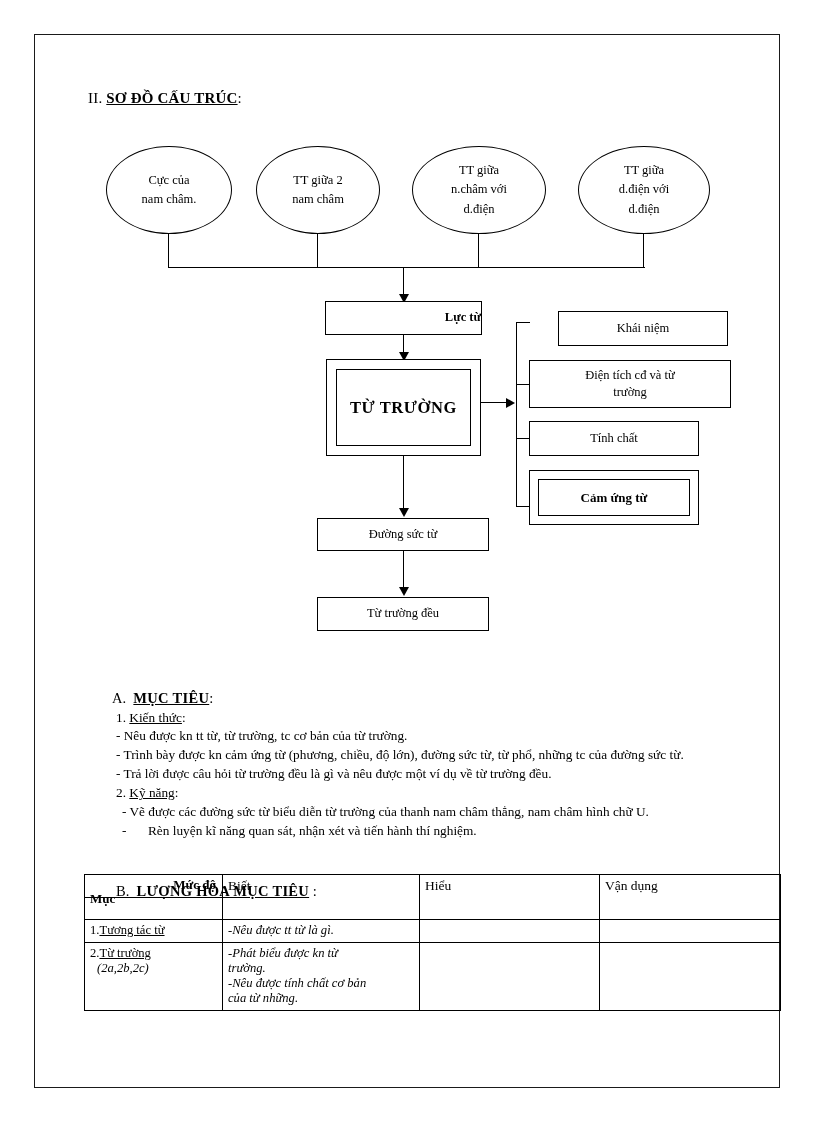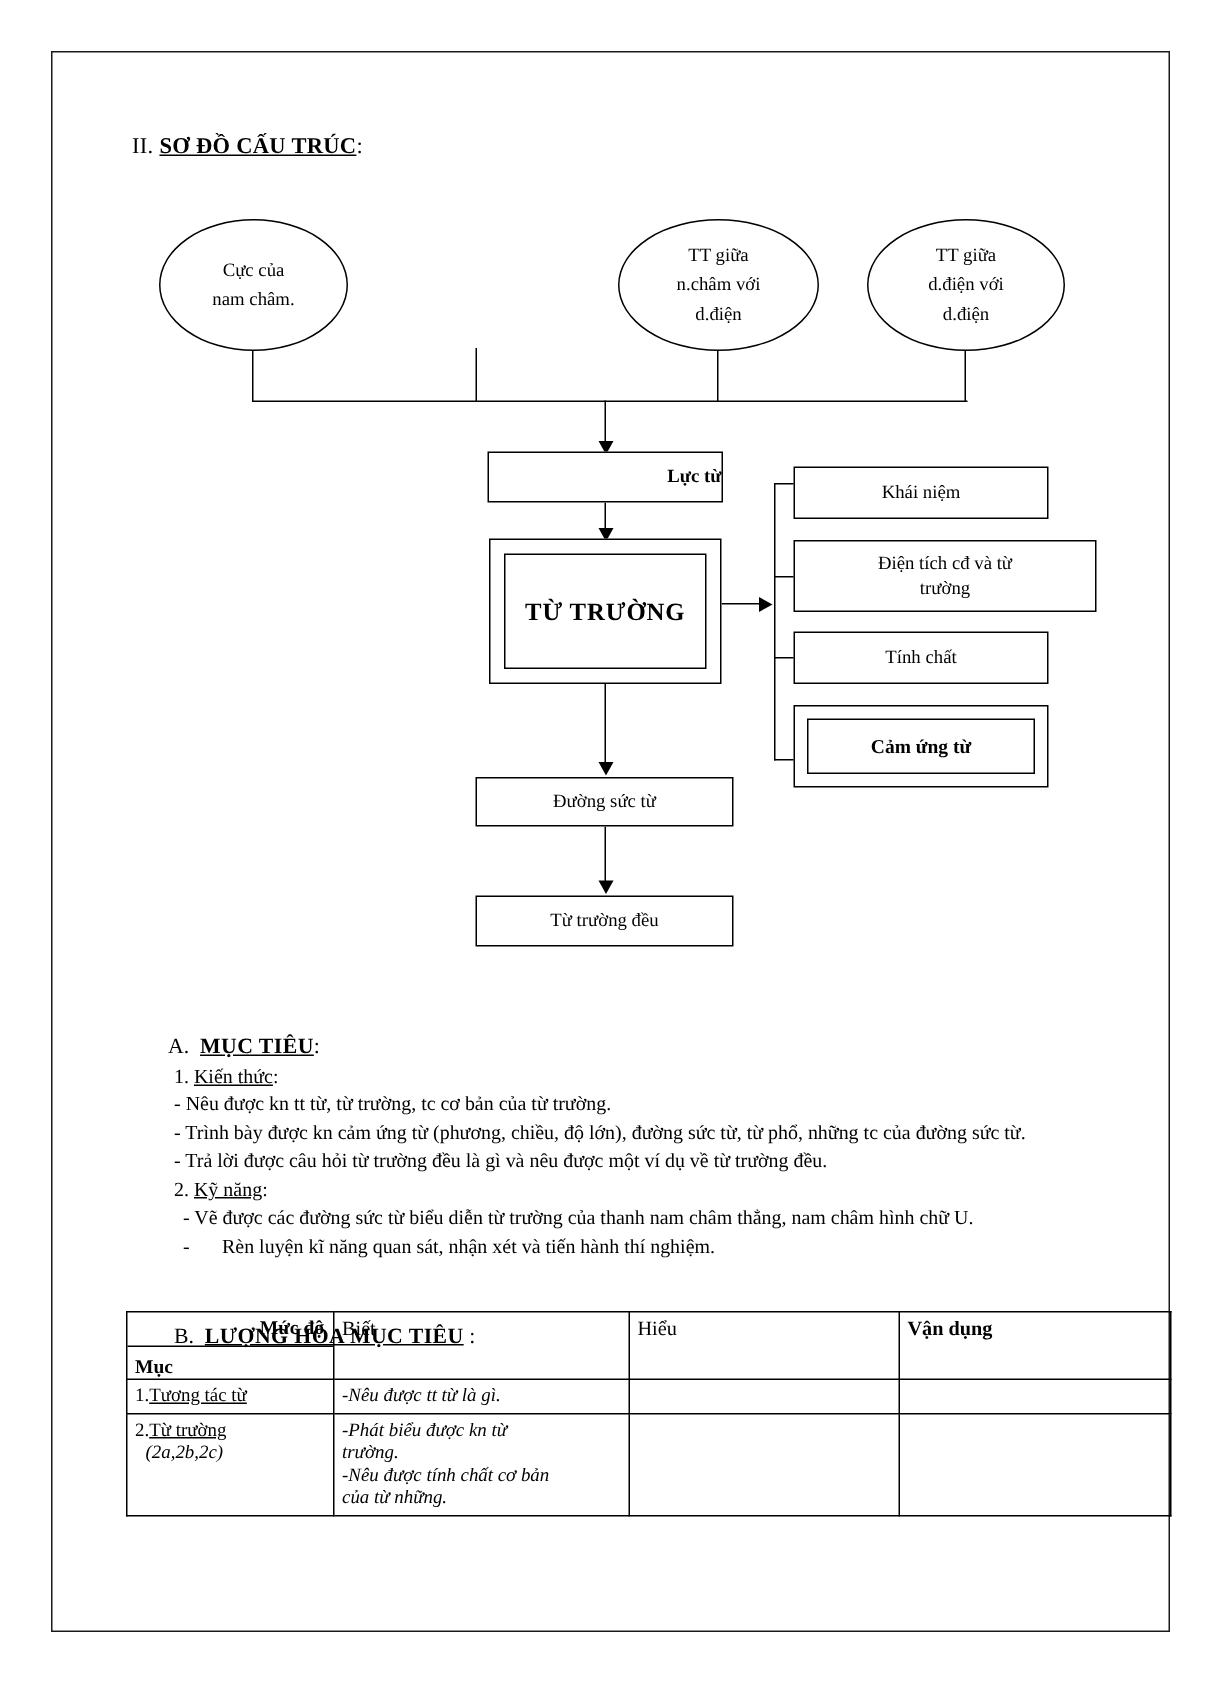--- a/index.html
+++ b/index.html
@@ -138,29 +138,29 @@
   }
   #lookup-table td, #lookup-table th {
     border: 1.2px solid #000;
     vertical-align: top;
     padding: 3px 5px 4px 5px;
     font-weight: normal;
   }
   #lookup-table .c0 { width: 137px; }
   #lookup-table .c1 { width: 186px; }
   #lookup-table .c2 { width: 169px; }
-  #lookup-table .c3 { width: 170px; font-weight: bold; }
+  #lookup-table .c3 { width: 170px; }
 
   .split-head { position: relative; height: 44px; padding: 0 !important; }
   .split-head .muc-do {
     position: absolute; right: 6px; top: 2px;
     font-weight: 700; font-size: 13px;
   }
   .split-head .muc {
-    position: absolute; left: 5px; bottom: 0;
+    position: absolute; left: 5px; bottom: 12px;
     font-weight: 700; font-size: 13px;
   }
   .split-head .divider {
     position: absolute; left: 0; right: 0; top: 22px;
     height: 1.2px; background: #000;
   }
   .head-center {
     font-weight: 700;
     font-size: 13.5px;
     vertical-align: top !important;
@@ -180,20 +180,24 @@
   <span class="ul">SƠ ĐỒ CẤU TRÚC</span><span>:</span>
 </div>
 
 <div id="diagram">
 
   <div class="abs ellipse" style="left:106px; top:146px; width:126px; height:88px;">
     <span>Cực của</span>
     <span>nam  châm.</span>
   </div>
 
+  <div class="abs ellipse" style="left:256px; top:146px; width:124px; height:88px;">
+    <span>TT giữa 2</span>
+    <span>nam  châm</span>
+  </div>
 
   <div class="abs ellipse" style="left:412px; top:146px; width:134px; height:88px;">
     <span>TT giữa</span>
     <span>n.châm với</span>
     <span>d.điện</span>
   </div>
 
   <div class="abs ellipse" style="left:578px; top:146px; width:132px; height:88px;">
     <span>TT giữa</span>
     <span>d.điện với</span>
@@ -240,21 +244,21 @@
   <div class="abs hline" style="left:481px; top:402px; width:26px;"></div>
   <div class="abs arrow-right" style="left:506px; top:398px;"></div>
 
   <div class="abs vline" style="left:516px; top:322px; height:185px;"></div>
 
   <div class="abs hline" style="left:516px; top:322px; width:14px;"></div>
   <div class="abs hline" style="left:516px; top:384px; width:14px;"></div>
   <div class="abs hline" style="left:516px; top:438px; width:14px;"></div>
   <div class="abs hline" style="left:516px; top:506px; width:14px;"></div>
 
-  <div class="abs flowbox" style="left:529px; top:311px; width:170px; height:35px;">
+  <div class="abs flowbox" style="left:558px; top:311px; width:170px; height:35px;">
     <span>Khái niệm</span>
   </div>
 
   <div class="abs flowbox" style="left:529px; top:360px; width:202px; height:48px; flex-direction:column;">
     <span>Điện tích cđ và từ</span>
     <span>trường</span>
   </div>
 
   <div class="abs dblbox" id="box-cam-ung-tu" style="left:529px; top:470px; width:170px; height:55px; padding:8px;">
     <div class="inner">

